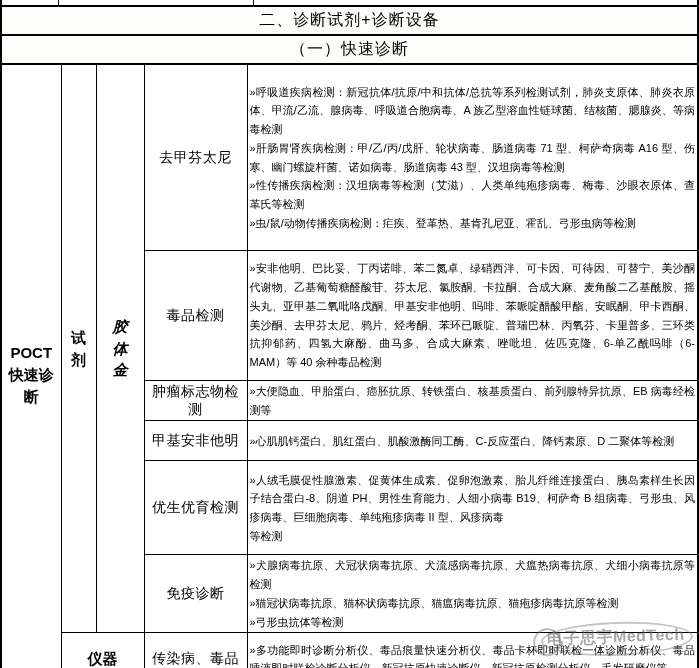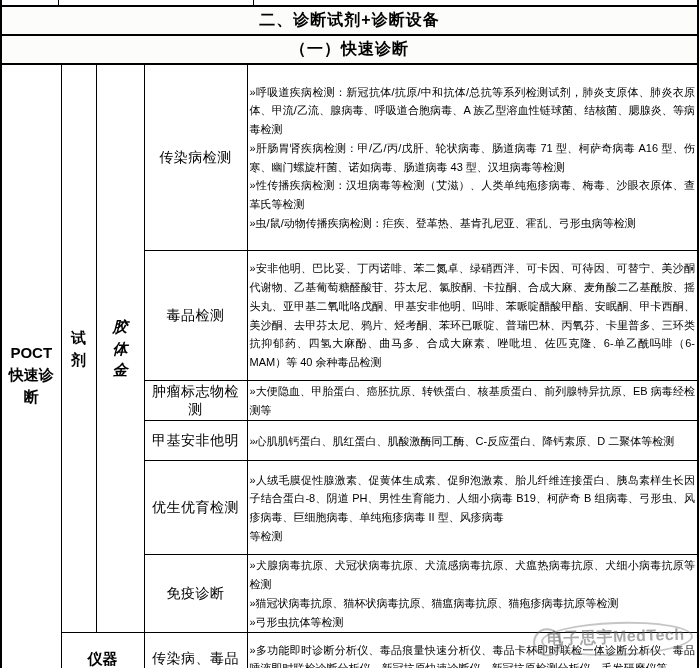--- a/index.html
+++ b/index.html
@@ -11,21 +11,21 @@
     font-family:"Liberation Sans",sans-serif;
     color:#000;background:#fff;
   }
   .top-strip{position:relative;height:5px;border-bottom:2px solid #000;background:#fff;}
   .top-strip .vline{position:absolute;top:0;width:1px;height:5px;background:#000;}
   .vline.a{left:56px;} .vline.b{left:251px;}
 
   table{border-collapse:collapse;border:hidden;width:695px;table-layout:fixed;}
   td{border:1px solid #000;vertical-align:middle;}
   tr.h1 td,tr.h2 td{
-    text-align:center;font-weight:700;font-size:16px;
+    text-align:center;font-weight:400;font-size:16px;
     height:25px;background:#fcfcfa;border-bottom:2px solid #000;
     letter-spacing:1px;
   }
   td.grouplbl{text-align:center;font-weight:700;font-size:15px;line-height:1.45;padding:0 3px;}
   td.narrow div{width:1.2em;margin:0 auto;font-style:italic;}
   td.cat{text-align:center;font-size:14px;padding:0 2px;letter-spacing:0.5px;}
   td.desc{
     vertical-align:middle;font-size:11px;line-height:18.7px;
     padding:1px 2px;text-align:justify;
   }
@@ -75,21 +75,21 @@
     <tr class="h2">
       <td colspan="5">（一）快速诊断</td>
     </tr>
 
     <tr>
       <td class="grouplbl" rowspan="7">POCT 快速诊断</td>
       <td class="grouplbl" rowspan="6">试剂</td>
       <td class="grouplbl narrow" rowspan="6">
         <div>胶体金</div>
       </td>
-      <td class="cat" style="height:185px">传染病检测</td>
+      <td class="cat" style="height:185px">去甲芬太尼</td>
       <td class="desc">
         <div class="ln">»呼吸道疾病检测：新冠抗体/抗原/中和抗体/总抗等系列检测试剂，肺炎支原体、肺炎衣原体、甲流/乙流、腺病毒、呼吸道合胞病毒、A 族乙型溶血性链球菌、结核菌、腮腺炎、等病毒检测</div>
         <div class="ln">»肝肠胃肾疾病检测：甲/乙/丙/戊肝、轮状病毒、肠道病毒 71 型、柯萨奇病毒 A16 型、伤寒、幽门螺旋杆菌、诺如病毒、肠道病毒 43 型、汉坦病毒等检测</div>
         <div class="ln">»性传播疾病检测：汉坦病毒等检测（艾滋）、人类单纯疱疹病毒、梅毒、沙眼衣原体、查革氏等检测</div>
         <div class="ln">»虫/鼠/动物传播疾病检测：疟疾、登革热、基肯孔尼亚、霍乱、弓形虫病等检测</div>
       </td>
     </tr>
 
     <tr>
       <td class="cat" style="height:129px">毒品检测</td>

